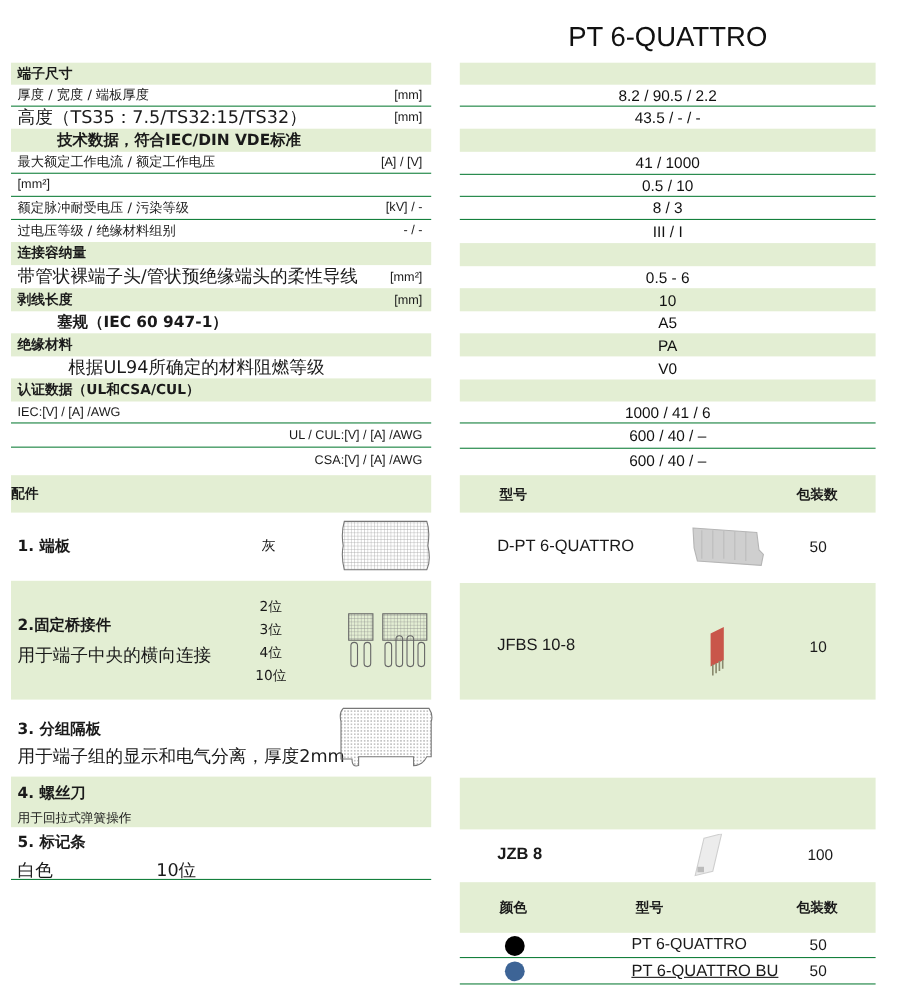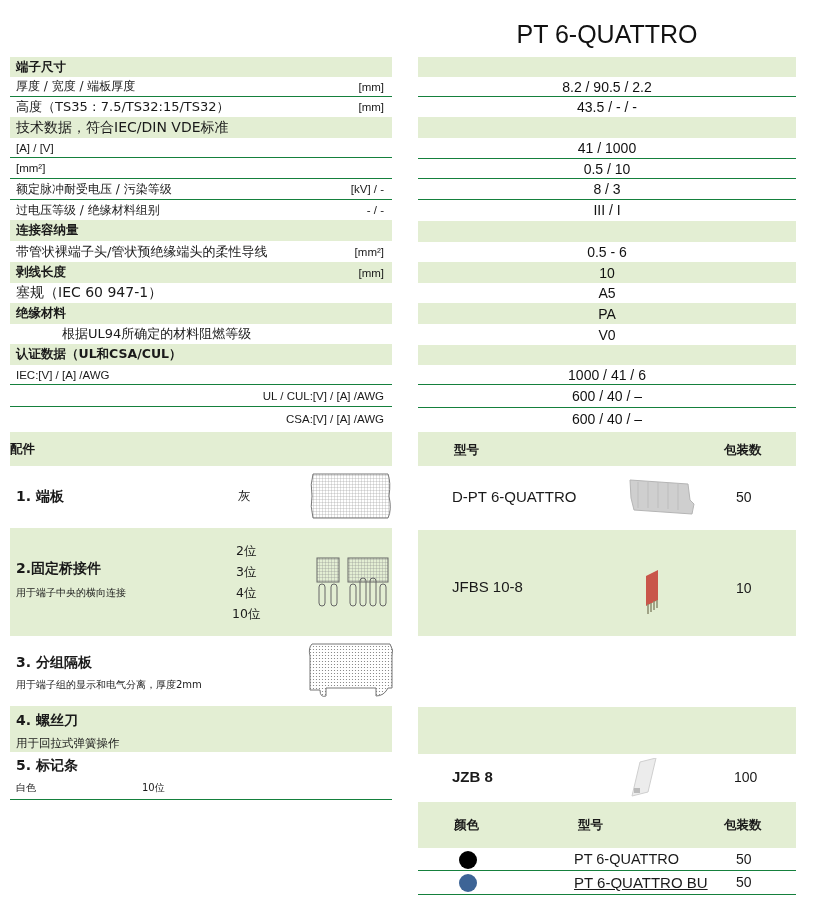--- a/index.html
+++ b/index.html
@@ -10,27 +10,27 @@
   .abs { position: absolute; box-sizing: border-box; }
   .green { background: #e3eed3; }
   .line { border-bottom: 1px solid #15803d; }
   .title {
     left: 418px; width: 378px; top: 14px; height: 40px; text-align: center;
     font-size: 25px; font-family: "Liberation Sans", sans-serif; color: #111; line-height: 40px;
   }
   .lrow { left: 10px; width: 382px; display: flex; align-items: center; padding: 0 8px 0 6px; }
   .rrow { left: 418px; width: 378px; display: flex; align-items: center; justify-content: center; }
   .lbl { flex: 1; font-size: 12px; white-space: nowrap; }
-  .lbl.big { font-size: 13px; }
+  .lbl.big { font-size: 16px; }
   .lbl.hd { font-weight: bold; font-size: 12.5px; }
-  .lbl.hdbig { font-weight: normal; font-size: 14px; }
+  .lbl.hdbig { font-weight: bold; font-size: 14px; margin-left: 36px; }
   .unit { font-size: 11.5px; white-space: nowrap; text-align: right; font-family: "Liberation Sans", sans-serif; }
   .val { font-size: 14px; font-family: "Liberation Sans", sans-serif; color: #111; }
   .acc-title { font-size: 14px; font-weight: bold; }
-  .acc-sub { font-size: 10px; }
+  .acc-sub { font-size: 16px; }
   .acc-cell { font-size: 12.5px; }
   .model { font-size: 15px; font-family: "Liberation Sans", sans-serif; }
   .qty { font-size: 14px; font-family: "Liberation Sans", sans-serif; }
   .colhead { font-size: 12.5px; font-weight: bold; }
   .dot { width: 18px; height: 18px; border-radius: 50%; }
 </style>
 </head>
 <body>
 
 <div class="abs title">PT 6-QUATTRO</div>
@@ -43,20 +43,21 @@
   <span class="unit">[mm]</span>
 </div>
 <div class="abs lrow" style="top:97px;height:20px;">
   <span class="lbl big">高度（TS35：7.5/TS32:15/TS32）</span>
   <span class="unit">[mm]</span>
 </div>
 <div class="abs lrow green" style="top:117px;height:21px;">
   <span class="lbl hdbig">技术数据，符合IEC/DIN VDE标准</span>
 </div>
 <div class="abs lrow line" style="top:138px;height:20px;">
+  <span class="lbl">最大额定工作电流 / 额定工作电压</span>
   <span class="unit">[A] / [V]</span>
 </div>
 <div class="abs lrow line" style="top:158px;height:21px;">
   <span class="unit">[mm²]</span>
 </div>
 <div class="abs lrow line" style="top:179px;height:21px;">
   <span class="lbl">额定脉冲耐受电压 / 污染等级</span>
   <span class="unit">[kV] / -</span>
 </div>
 <div class="abs lrow" style="top:200px;height:20px;">

